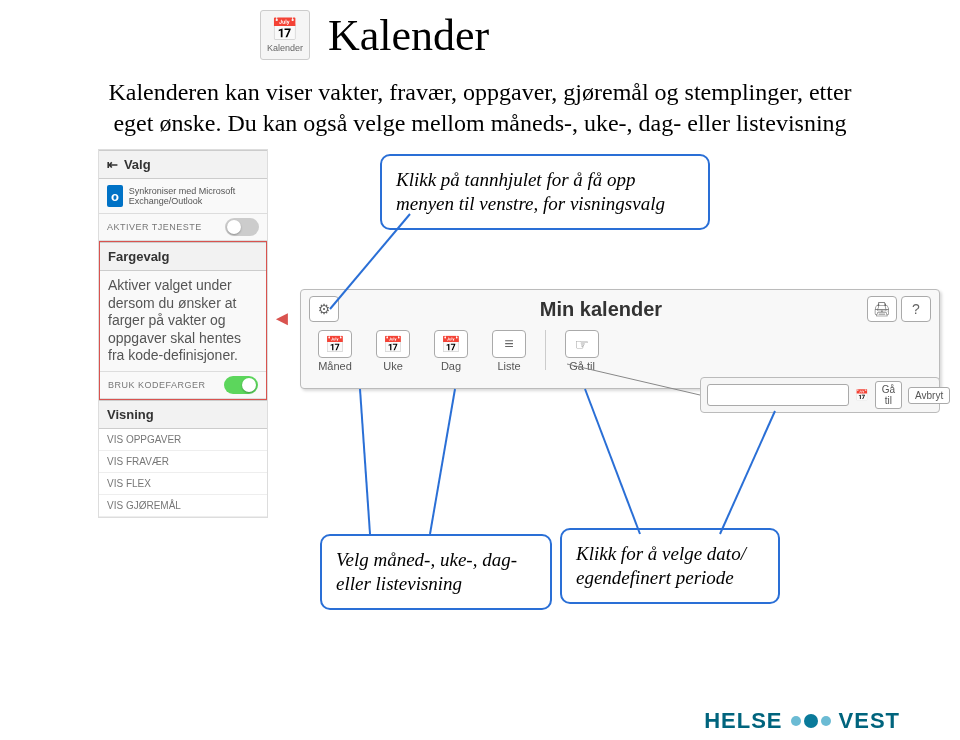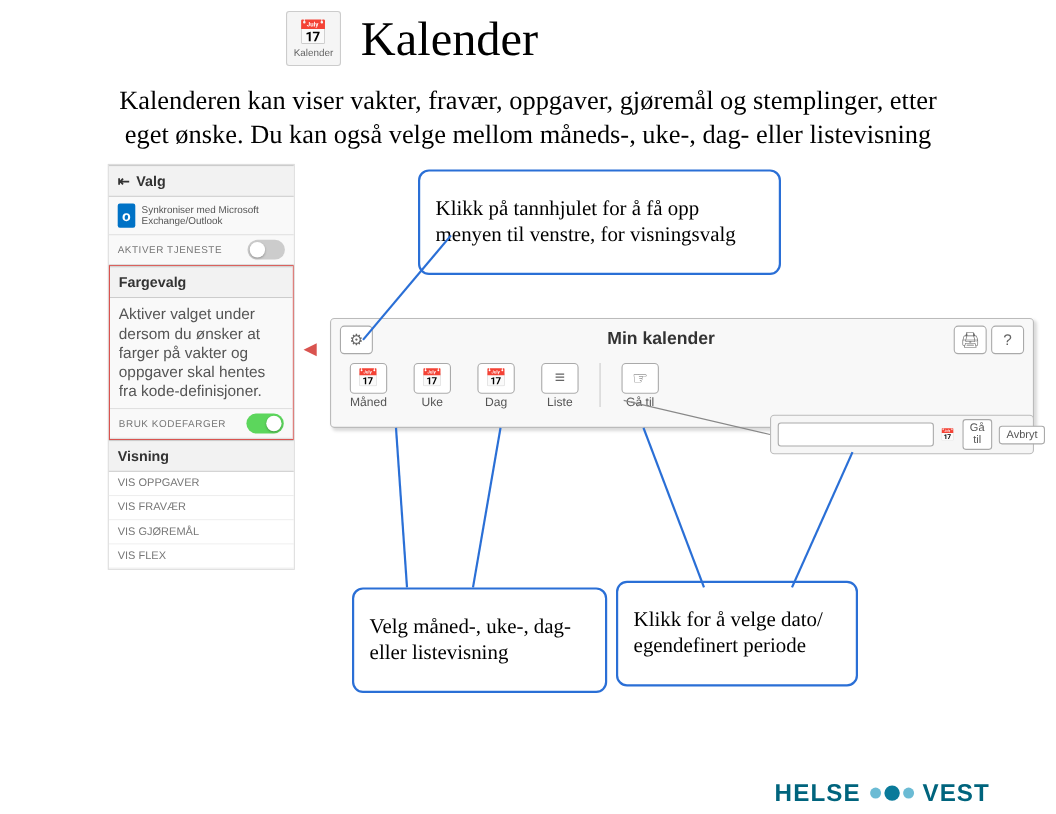--- a/index.html
+++ b/index.html
@@ -28,30 +28,30 @@
 .fargevalg-desc { font-size: 14px; line-height: 1.25; }
 .toggle { width: 34px; height: 18px; border-radius: 10px; display:inline-block; position:relative; }
 .toggle.on { background:#5cd65c; }
 .toggle.off { background:#ccc; }
 .toggle::after { content:""; position:absolute; width:14px;height:14px;border-radius:50%;background:#fff;top:2px; box-shadow:0 1px 2px rgba(0,0,0,.3); }
 .toggle.on::after { right:2px; }
 .toggle.off::after { left:2px; }
 .vis-row { font-size:10px; color:#777; padding: 5px 8px; background:#fff; border-bottom:1px solid #eee; }
 
 
-.callout { position:absolute; border:2px solid #2a6fd6; border-radius:10px; font-family:"Times New Roman",serif; font-size:19px; padding:22px 14px; background:#fff; line-height:1.25; }
+.callout { position:absolute; border:2px solid #2a6fd6; border-radius:10px; font-family:"Times New Roman",serif; font-size:19px; padding:12px 14px; background:#fff; line-height:1.25;font-style:italic; }
 .callout1 { left: 380px; top: 5px; width: 330px; }
 .callout2 { left: 320px; top: 385px; width: 232px; }
 .callout3 { left: 560px; top: 379px; width: 220px; }
 
 
 .toolbar { position:absolute; left:300px; top:140px; width:640px; height:100px; border:1px solid #bbb; border-radius:4px; background:#f8f8f8; padding:6px 8px 2px 8px; box-shadow:2px 2px 3px rgba(0,0,0,.15); }
 .toolbar-top { display:flex; align-items:center; }
 .gear-btn { width:30px;height:26px;border:1px solid #aaa;border-radius:4px;background:#fff;display:flex;align-items:center;justify-content:center;font-size:14px;color:#666; }
-.toolbar-title { flex:1; text-align:center; font-weight:bold; font-size:16px; font-family: Arial, sans-serif; color:#333; }
+.toolbar-title { flex:1; text-align:center; font-weight:bold; font-size:20px; font-family: Arial, sans-serif; color:#333; }
 .icon-btn { width:30px;height:26px;border:1px solid #aaa;border-radius:4px;background:#fff;display:flex;align-items:center;justify-content:center;font-size:14px;color:#666; margin-left:4px; }
 .toolbar-tabs { display:flex; gap:6px; margin-top:8px; align-items:flex-start; }
 .tab { display:flex;flex-direction:column;align-items:center; font-size:11px;color:#555; width:52px; }
 .tab .tab-ico { width:34px;height:28px;border:1px solid #aaa;border-radius:4px;background:#fff;display:flex;align-items:center;justify-content:center;font-size:16px;color:#666; margin-bottom:2px; }
 .tab-sep { width:1px; height:40px; background:#ccc; margin:0 4px; }
 .red-arrow { position:absolute; left:272px; top:158px; color:#d9534f; font-size:20px; font-weight:bold; }
 
 
 .goto-pop { position:absolute; left:700px; top:228px; width:240px; height:36px; border:1px solid #bbb; border-radius:4px; background:#f6f6f6; display:flex; align-items:center; gap:6px; padding:4px 6px; font-size:11px; }
 .goto-pop input { flex:1; height:22px; border:1px solid #aaa; border-radius:3px; background:#fff; font-size:10px; padding:0 4px; }
@@ -102,22 +102,22 @@
       <div class="block fargevalg-desc">Aktiver valget under dersom du ønsker at farger på vakter og oppgaver skal hentes fra kode-definisjoner.</div>
       <div class="meta-label">
         <span>BRUK KODEFARGER</span>
         <span class="toggle on"></span>
       </div>
     </div>
 
     <div class="section-title">Visning</div>
     <div class="vis-row">VIS OPPGAVER</div>
     <div class="vis-row">VIS FRAVÆR</div>
+    <div class="vis-row">VIS FLEX</div>
     <div class="vis-row">VIS GJØREMÅL</div>
-    <div class="vis-row">VIS FLEX</div>
   </div>
 
   <div class="callout callout1">Klikk på tannhjulet for å få opp menyen til venstre, for visningsvalg</div>
 
   <div class="red-arrow">◄</div>
 
   <div class="toolbar">
     <div class="toolbar-top">
       <div class="gear-btn">
         <span>⚙</span>

